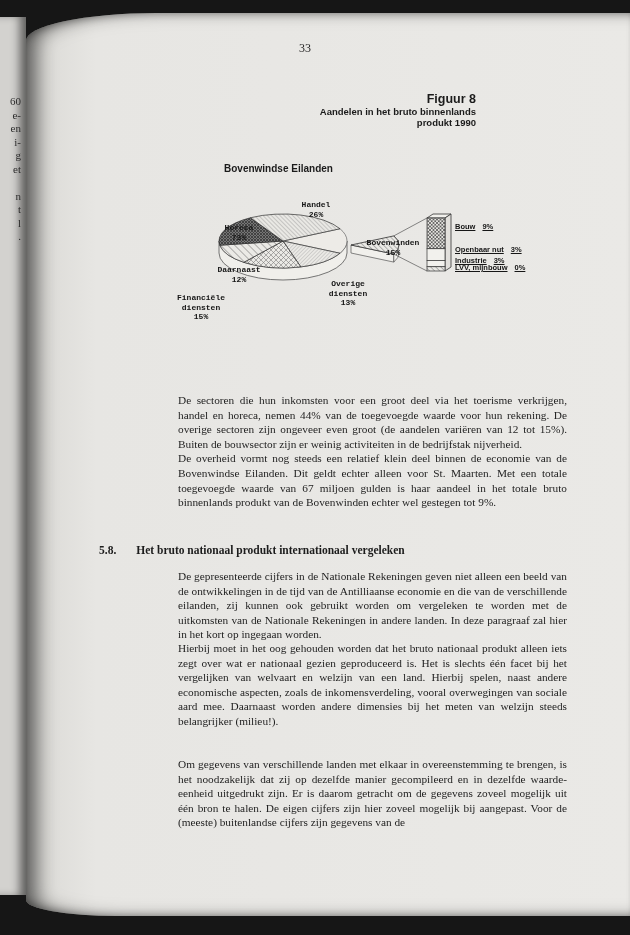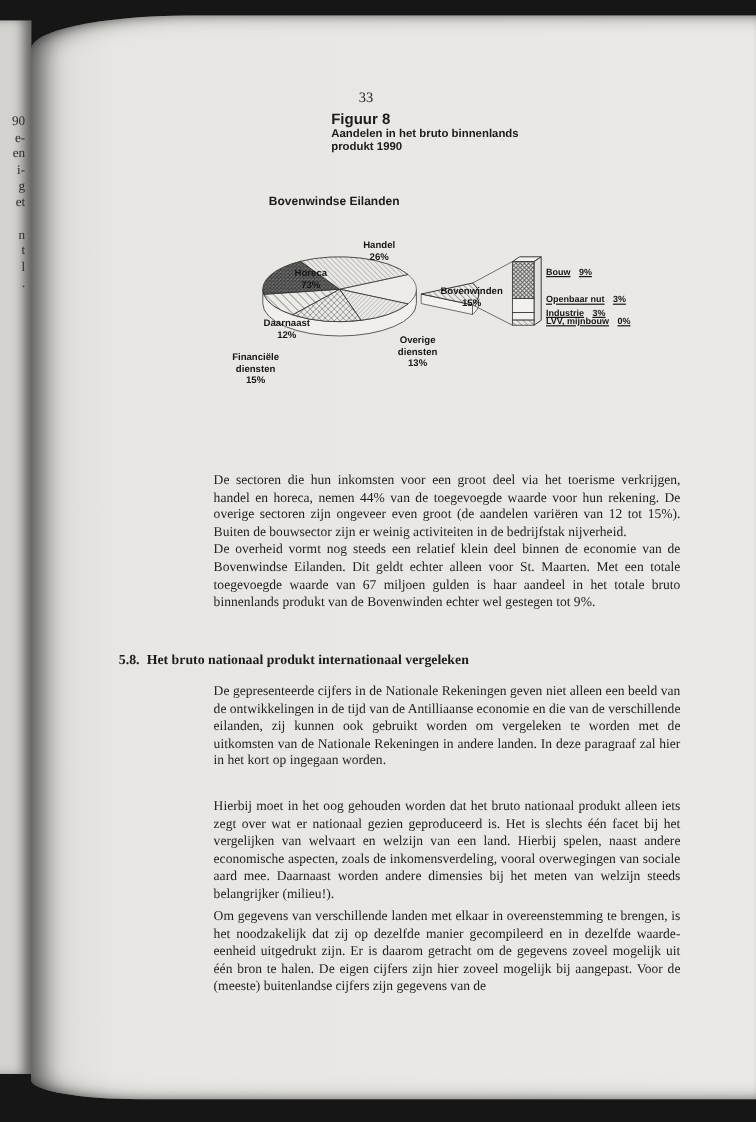--- a/index.html
+++ b/index.html
@@ -25,61 +25,61 @@
   .page{
     position:absolute;left:26px;top:13px;width:604px;height:903px;
     background:linear-gradient(90deg,#d9d8d4 0px,#e7e6e3 70px,#eae9e6 100%);
     border-top-left-radius:130px 28px;
     border-bottom-left-radius:90px 16px;
     box-shadow:inset 16px 0 20px -6px rgba(0,0,0,.6), inset 0 6px 8px -6px rgba(0,0,0,.35), inset 0 -6px 8px -6px rgba(0,0,0,.35);
     color:#1f1f1f;
   }
   .page-number{
     position:absolute;left:262px;top:28px;width:34px;
-    text-align:center;font:12px "Liberation Serif",serif;margin-top:33px;
+    text-align:center;font:12px "Liberation Serif",serif;
   }
   .fig-title-block{
-    position:absolute;left:250px;top:79px;width:200px;text-align:left;
+    position:absolute;left:250px;top:79px;width:200px;text-align:right;
     font-family:"Liberation Sans",sans-serif;font-weight:bold;color:#1b1b1b;
   }
   .fig-title{font-size:12.5px;line-height:14px;}
   .fig-sub{font-size:9.5px;line-height:11px;}
   .region-label{
     position:absolute;left:198px;top:150px;
     font:bold 10px "Liberation Sans",sans-serif;color:#1b1b1b;
   }
   .chart{position:absolute;left:145px;top:182px;width:412px;height:152px;}
   .chart svg{position:absolute;left:0;top:0;}
   .plabel{
     position:absolute;text-align:center;
     font:bold 8px/9.5px "Liberation Sans",sans-serif;color:#161616;
   }
-  .plabel span{display:block;}
+  .plabel span{display:block;font-family:Liberation Mono, monospace;}
   .blabel{
     position:absolute;white-space:nowrap;
     font:bold 7.5px/8.5px "Liberation Sans",sans-serif;color:#161616;text-decoration:underline;
   }
   .blabel .bpct{margin-left:7px;}
   .body-block{
     position:absolute;left:152px;width:389px;
     font:11.3px/14.6px "Liberation Serif",serif;color:#1e1e1e;
     text-align:justify;
   }
   .body-block p{margin:0;}
   .section-head{
     position:absolute;left:73px;top:531px;width:470px;
     font:bold 11.5px "Liberation Serif",serif;color:#1c1c1c;white-space:nowrap;
   }
-  .section-head .sec-title{margin-left:6px;}
+  .section-head .sec-title{margin-left:20px;}
 </style>
 </head>
 <body>
 
 <div class="facing-strip">
-  <div class="fragments">90
+  <div class="fragments">60
 e-
 en
 i-
 g
 et
 
 n
 t
 l
 .</div>
@@ -146,29 +146,29 @@
         <rect x="256" y="23" width="18" height="30.74" fill="url(#pat-cross)" stroke="#333" stroke-width="0.7"></rect>
         <rect x="256" y="53.739999999999995" width="18" height="11.66" fill="#f2f1ed" stroke="#333" stroke-width="0.7"></rect>
         <rect x="256" y="65.39999999999999" width="18" height="6.359999999999999" fill="#f2f1ed" stroke="#333" stroke-width="0.7"></rect>
         <rect x="256" y="71.75999999999999" width="18" height="4.24" fill="url(#pat-diag)" stroke="#333" stroke-width="0.7"></rect>
       </svg>
 
     <div class="plabel" style="left:112px;top:5px;width:66px">
       <span>Handel</span>
       <span>26%</span>
     </div>
-    <div class="plabel" style="left:60px;top:28px;width:56px">
+    <div class="plabel" style="left:40px;top:28px;width:56px">
       <span>Horeca</span>
       <span>73%</span>
     </div>
     <div class="plabel" style="left:37px;top:70px;width:62px">
       <span>Daarnaast</span>
       <span>12%</span>
     </div>
-    <div class="plabel" style="left:18px;top:98px;width:48px">
+    <div class="plabel" style="left:6px;top:98px;width:48px">
       <span>Financiële diensten</span>
       <span>15%</span>
     </div>
     <div class="plabel" style="left:155px;top:84px;width:44px">
       <span>Overige diensten</span>
       <span>13%</span>
     </div>
     <div class="plabel" style="left:192px;top:43px;width:60px">
       <span>Bovenwinden</span>
       <span>15%</span>
@@ -193,20 +193,20 @@
     <p>De overheid vormt nog steeds een relatief klein deel binnen de economie van de Bovenwindse Eilanden. Dit geldt echter alleen voor St. Maarten. Met een totale toegevoegde waarde van 67 miljoen gulden is haar aandeel in het totale bruto binnenlands produkt van de Bovenwinden echter wel gestegen tot 9%.</p>
   </div>
 
   <div class="section-head">
     <span class="sec-num">5.8.</span><span class="sec-title">Het bruto nationaal produkt internationaal vergeleken</span>
   </div>
 
   <div class="body-block" style="top:556px">
     <p>De gepresenteerde cijfers in de Nationale Rekeningen geven niet alleen een beeld van de ontwikkelingen in de tijd van de Antilliaanse economie en die van de verschillende eilanden, zij kunnen ook gebruikt worden om vergeleken te worden met de uitkomsten van de Nationale Rekeningen in andere landen. In deze paragraaf zal hier in het kort op ingegaan worden.</p>
   </div>
-  <div class="body-block" style="top:652px">
+  <div class="body-block" style="top:628px">
     <p>Hierbij moet in het oog gehouden worden dat het bruto nationaal produkt alleen iets zegt over wat er nationaal gezien geproduceerd is. Het is slechts één facet bij het vergelijken van welvaart en welzijn van een land. Hierbij spelen, naast andere economische aspecten, zoals de inkomensverdeling, vooral overwegingen van sociale aard mee. Daarnaast worden andere dimensies bij het meten van welzijn steeds belangrijker (milieu!).</p>
   </div>
   <div class="body-block" style="top:744px">
     <p>Om gegevens van verschillende landen met elkaar in overeenstemming te brengen, is het noodzakelijk dat zij op dezelfde manier gecompileerd en in dezelfde waarde-eenheid uitgedrukt zijn. Er is daarom getracht om de gegevens zoveel mogelijk uit één bron te halen. De eigen cijfers zijn hier zoveel mogelijk bij aangepast. Voor de (meeste) buitenlandse cijfers zijn gegevens van de</p>
   </div>
 
 </div>
 
 </body></html>

